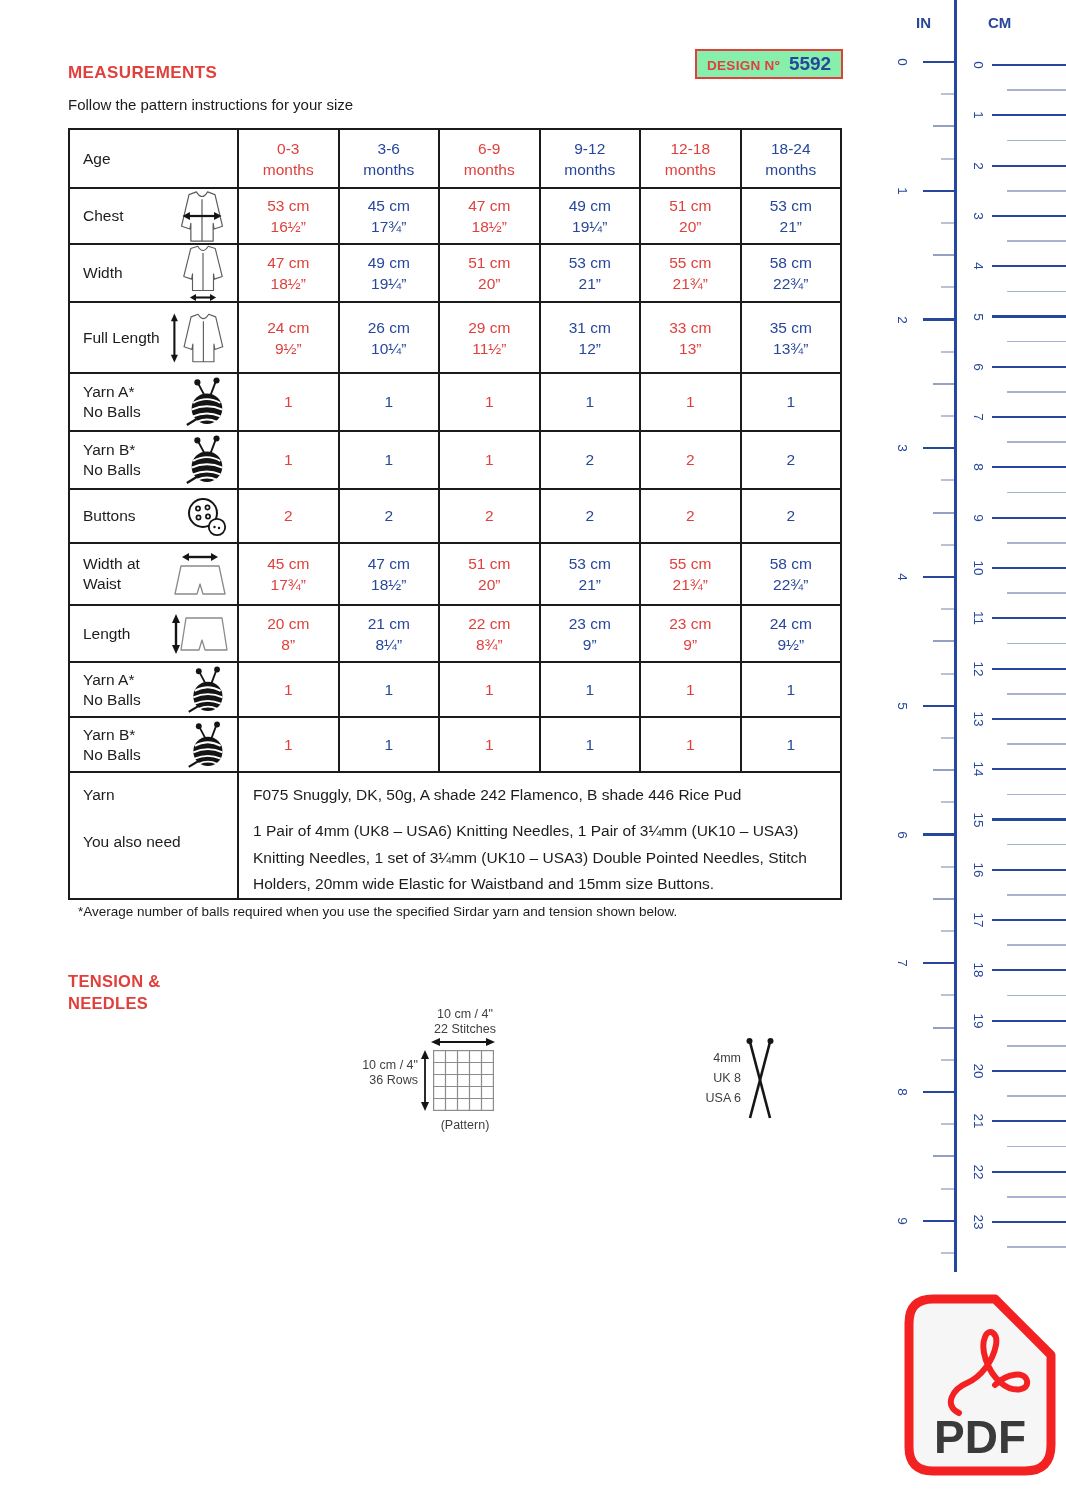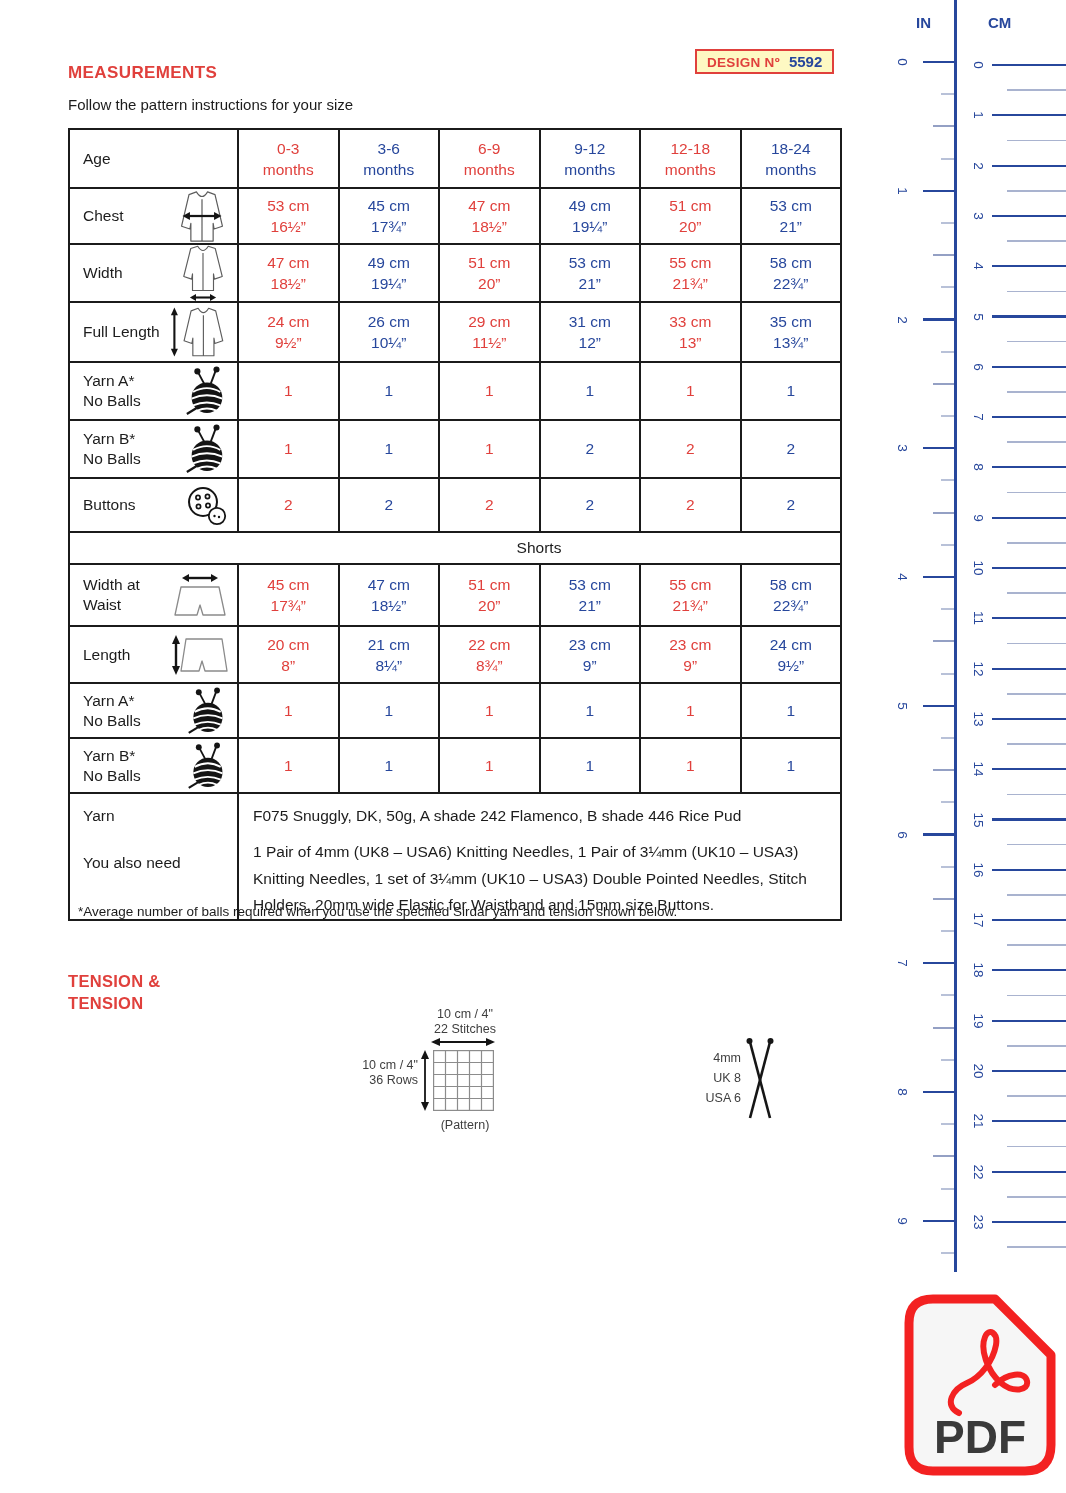--- a/index.html
+++ b/index.html
@@ -5,23 +5,23 @@
   html,body{margin:0;padding:0;background:#fff;}
   .page{position:relative;width:1066px;height:1493px;background:#ffffff;overflow:hidden;
         font-family:"Liberation Sans",sans-serif;color:#1c1c1c;}
   :root{--red:#e0403c;--blue:#27479c;--ink:#1c1c1c;--pdfred:#f32121;}
 
   .title{position:absolute;left:68px;top:63px;margin:0;font-size:17px;font-weight:bold;
          letter-spacing:.4px;color:var(--red);}
   .subtitle{position:absolute;left:68px;top:96px;font-size:15px;color:var(--ink);text-align:center;}
 
   .design-box{position:absolute;left:695px;top:49px;border:2px solid var(--red);
-              padding:2px 10px;display:flex;align-items:baseline;gap:9px;background:#fef9c3;}
+              padding:2px 10px;display:flex;align-items:baseline;gap:9px;background:#86efac;}
   .design-box .dlabel{font-size:13.5px;font-weight:bold;color:var(--red);letter-spacing:.3px;}
-  .design-box .dnum{font-size:15px;font-weight:bold;color:var(--blue);}
+  .design-box .dnum{font-size:19px;font-weight:bold;color:var(--blue);}
 
   table.mtable{position:absolute;left:68px;top:128px;border-collapse:collapse;table-layout:fixed;
                width:772px;}
   .mtable td,.mtable th{border:2px solid #1b1b1b;padding:0;font-weight:normal;vertical-align:middle;}
   .mtable .lcell{text-align:left;font-size:15.5px;color:var(--ink);}
   .lwrap{display:flex;align-items:center;justify-content:space-between;padding:0 9px 0 13px;}
   .ltext div{line-height:20px;}
   
   .mtable tr th:nth-child(even),.mtable tr td:nth-child(even){color:var(--red);}
   .mtable tr th:nth-child(odd):not(:first-child),
@@ -189,21 +189,21 @@
       <td class="dcell">
             <div>55 cm</div>
             <div>21¾”</div>
           </td>
       <td class="dcell">
             <div>58 cm</div>
             <div>22¾”</div>
           </td>
     </tr>
 
-    <tr style="height:60px">
+    <tr style="height:71px">
       <td class="lcell">
             <div class="lwrap">
         <span class="ltext">
                 <div>Full Length</div>
               </span>
         <svg class="icon" width="58" height="54" viewBox="0 0 66 60">
           <g transform="translate(10,0)">
             <path d="M14,6 L6,40 L15,43 L16,37 L16,57 L40,57 L40,37 L41,43 L50,40 L42,6 L34,3 Q28,13 22,3 Z M28,11 L28,57" fill="none" stroke="#5d5d5d" stroke-width="1.3" stroke-linejoin="round"></path>
           </g>
           <path d="M5,9 V51" stroke="#141414" stroke-width="2.4"></path>
@@ -315,24 +315,20 @@
             </div>
           </td>
       <td class="single"><span>2</span></td>
       <td class="single"><span>2</span></td>
       <td class="single"><span>2</span></td>
       <td class="single"><span>2</span></td>
       <td class="single"><span>2</span></td>
       <td class="single"><span>2</span></td>
     </tr>
 
-    <tr class="srow">
-      <td class="sblank"></td>
-      <td class="shead" colspan="6">Shorts</td>
-    </tr>
 
     <tr style="height:62px">
       <td class="lcell">
             <div class="lwrap">
         <span class="ltext">
                 <div>Width at</div>
                 <div>Waist</div>
               </span>
         <svg class="icon" width="56" height="48" viewBox="0 0 56 48">
           <path d="M15,7 H41" stroke="#141414" stroke-width="2.4"></path>
@@ -476,21 +472,21 @@
         <p class="yp2">1 Pair of 4mm (UK8 – USA6) Knitting Needles, 1 Pair of 3¼mm (UK10 – USA3) Knitting Needles, 1 set of 3¼mm (UK10 – USA3) Double Pointed Needles, Stitch Holders, 20mm wide Elastic for Waistband and 15mm size Buttons.</p>
       </td>
     </tr>
   </tbody>
     </table>
 
   <div class="footnote">*Average number of balls required when you use the specified Sirdar yarn and tension shown below.</div>
 
   <div class="tension-heading">
     <div>TENSION &amp;</div>
-    <div>TENSION</div>
+    <div>NEEDLES</div>
   </div>
 
   <div class="tlabel" id="tension-top">
     <div>10 cm / 4"</div>
     <div>22 Stitches</div>
   </div>
   <svg class="absvg" style="left:431px;top:1036px" width="64" height="12" viewBox="0 0 64 12">
     <path d="M8,6 H56" stroke="#141414" stroke-width="1.8"></path>
     <polygon points="0,6 9,2 9,10" fill="#141414"></polygon>
       <polygon points="64,6 55,2 55,10" fill="#141414"></polygon>

